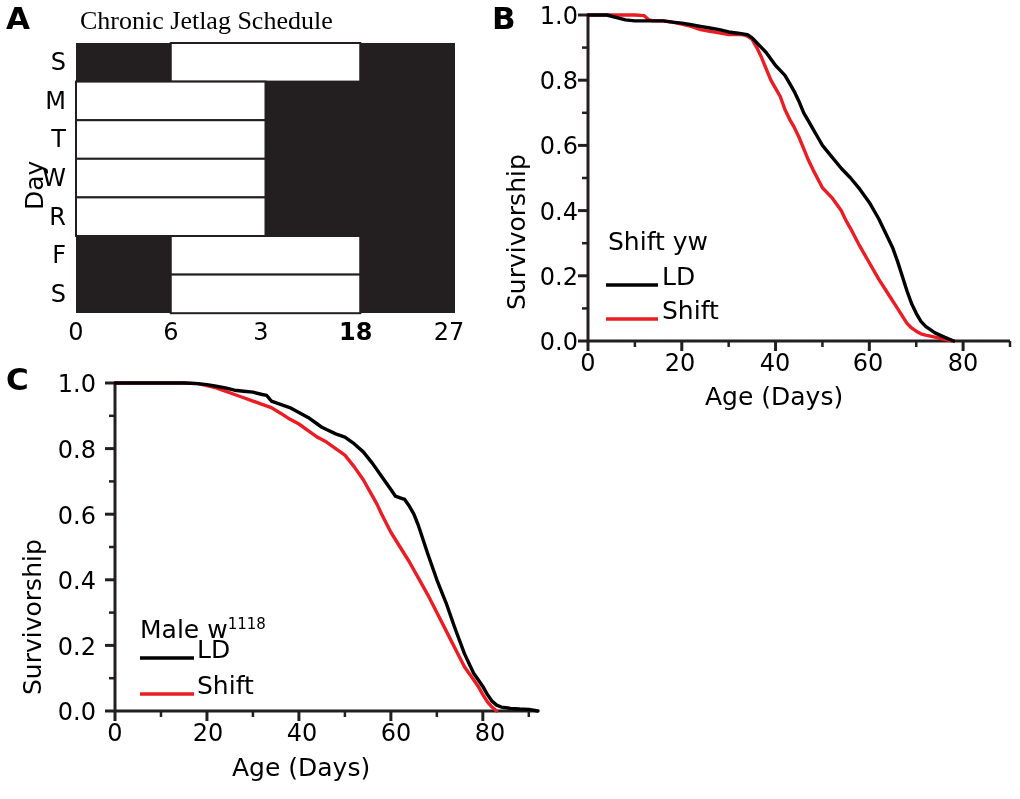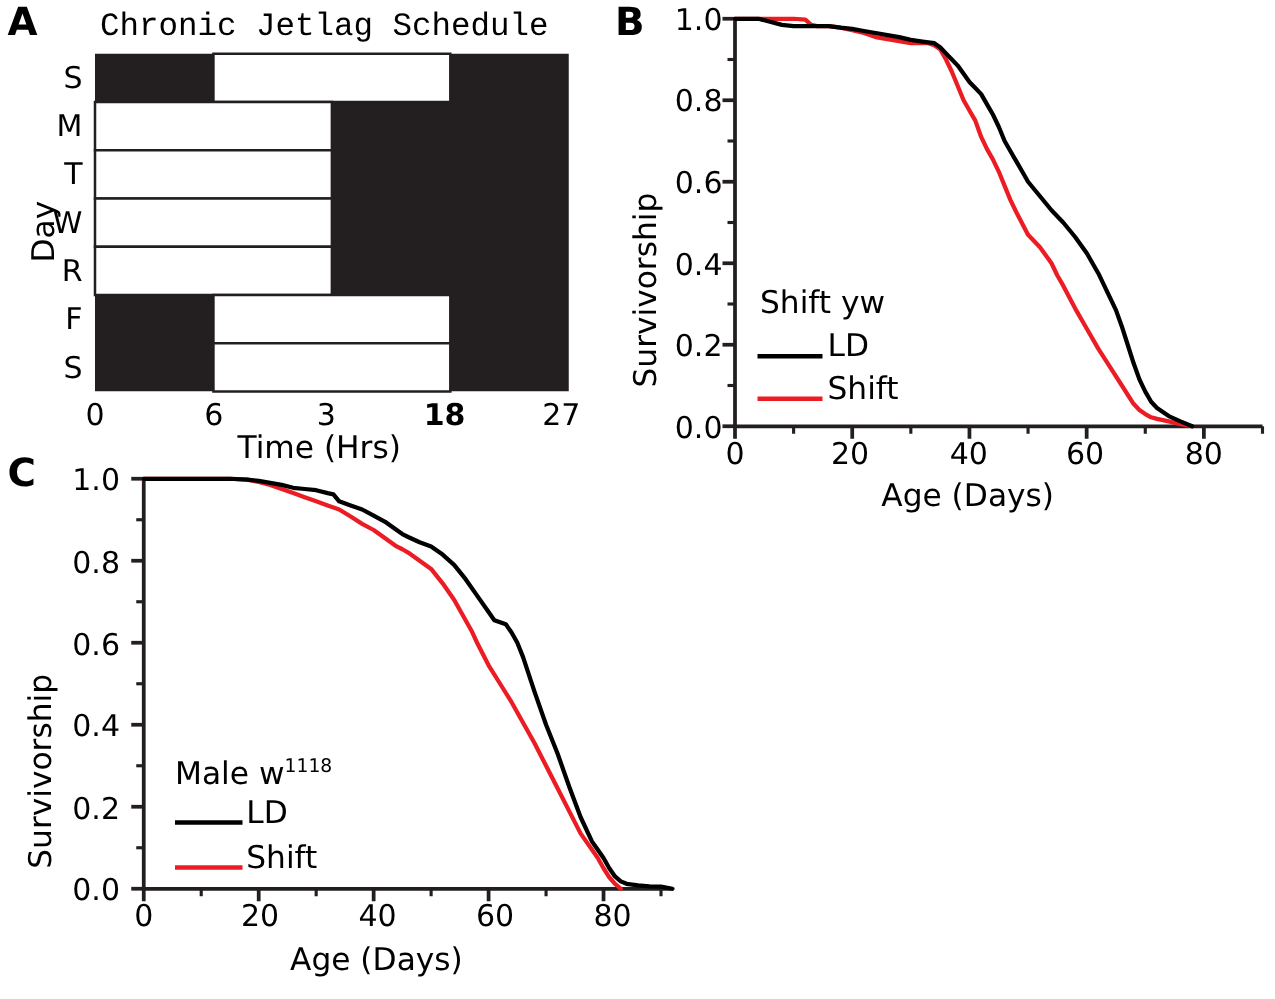--- a/index.html
+++ b/index.html
@@ -17,21 +17,21 @@
     font-weight:bold;
     font-size:31px;
     line-height:1;
     font-family:"DejaVu Sans", sans-serif;
     letter-spacing:-0.5px;
   }
   .plot-title{
     position:absolute;
     font-size:26px;
     white-space:nowrap;
-    font-family:Liberation Mono, monospace;
+    font-family:Liberation Serif, serif;
   }
   .axis-label{
     position:absolute;
     font-size:25px;
     white-space:nowrap;
     font-family:"DejaVu Sans", sans-serif;
   }
   .axis-label.vertical{
     transform-origin:0 0;
     transform:rotate(-90deg);
@@ -101,21 +101,20 @@
       <rect x="100.75" y="236.6" width="189.5" height="38.6" fill="#ffffff" stroke="#231f20" stroke-width="2"></rect>
     </g>
   </svg>
 
   <div class="tick-label" style="left:62px;top:318px;width:28px;">0</div>
   <div class="tick-label" style="left:157px;top:318px;width:28px;">6</div>
   <div class="tick-label" style="left:245px;top:318px;width:32px;">3</div>
   <div class="tick-label" style="left:339px;top:318px;width:32px;font-weight:bold;">18</div>
   <div class="tick-label" style="left:433px;top:318px;width:32px;">27</div>
 
-  <div class="axis-label" style="left:190px;top:343px;">Time (Hrs)</div>
 </div>
 
 <div class="panel" style="left:490px;top:0;width:530px;height:420px;">
 
   <div class="panel-letter" style="left:2px;top:3px;">B</div>
 
   <div class="axis-label vertical" style="left:12px;top:310px;">Survivorship</div>
 
   <div class="tick-label y" style="left:28px;top:2px;width:60px;">1.0</div>
   <div class="tick-label y" style="left:28px;top:67px;width:60px;">0.8</div>
@@ -213,21 +212,21 @@
         <line x1="528.804347826087" y1="351" x2="528.804347826087" y2="357" stroke="#231f20" stroke-width="2.5"></line>
       </g>
       <path d="M 115.00 23.00 L 137.99 23.00 L 160.98 23.00 L 183.97 23.00 L 197.76 23.66 L 206.96 25.62 L 216.15 27.92 L 225.35 31.20 L 234.54 34.48 L 243.74 37.76 L 252.93 41.04 L 262.13 44.32 L 271.33 47.60 L 280.52 53.18 L 289.72 59.08 L 298.91 64.00 L 308.11 70.56 L 317.30 77.12 L 321.90 79.42 L 326.50 82.04 L 335.70 88.60 L 344.89 95.16 L 354.09 106.64 L 363.28 119.76 L 372.48 136.16 L 377.08 144.36 L 381.67 154.20 L 390.87 172.24 L 400.07 187.00 L 409.26 201.76 L 418.46 218.16 L 427.65 234.56 L 436.85 252.60 L 446.04 270.64 L 455.24 288.68 L 464.43 306.72 L 469.03 313.28 L 473.63 319.84 L 478.23 326.40 L 482.83 334.60 L 487.42 341.82 L 492.02 347.06 L 496.62 351.00" fill="none" stroke="#ec1c24" stroke-width="3.4" stroke-linejoin="round" stroke-linecap="round"></path>
       <path d="M 115.00 23.00 L 137.99 23.00 L 160.98 23.00 L 183.97 23.00 L 197.76 23.66 L 206.96 24.64 L 216.15 26.28 L 225.35 27.92 L 234.54 30.22 L 243.74 31.20 L 252.93 32.18 L 262.13 34.48 L 266.73 35.46 L 271.33 41.04 L 280.52 44.32 L 289.72 47.60 L 298.91 52.52 L 308.11 57.44 L 317.30 64.00 L 321.90 67.28 L 326.50 69.58 L 335.70 73.84 L 344.89 77.12 L 354.09 83.68 L 363.28 91.88 L 372.48 103.36 L 381.67 116.48 L 390.87 129.60 L 395.47 136.16 L 400.07 137.80 L 404.66 139.44 L 409.26 146.00 L 413.86 154.20 L 418.46 165.68 L 427.65 193.56 L 436.85 219.80 L 446.04 242.76 L 455.24 269.00 L 464.43 293.60 L 473.63 313.28 L 478.23 319.84 L 482.83 326.40 L 487.42 334.60 L 492.02 341.16 L 496.62 345.10 L 501.22 347.06 L 510.41 348.38 L 519.61 349.03 L 528.80 349.36 L 538.00 351.00" fill="none" stroke="#000000" stroke-width="3.4" stroke-linejoin="round" stroke-linecap="round"></path>
       <g>
         <line x1="140" y1="298" x2="194" y2="298" stroke="#000000" stroke-width="3.6"></line>
         <line x1="140" y1="334" x2="194" y2="334" stroke="#ec1c24" stroke-width="3.6"></line>
       </g>
     </svg>
 
-  <div class="legend-text" style="left:140px;top:244px;">
+  <div class="legend-text" style="left:140px;top:255px;">
     <span>Male w</span><sup>1118</sup>
   </div>
   <div class="legend-text" style="left:197px;top:275px;">LD</div>
   <div class="legend-text" style="left:197px;top:311px;">Shift</div>
 
   <div class="tick-label" style="left:101px;top:359px;width:28px;">0</div>
   <div class="tick-label" style="left:192px;top:359px;width:32px;">20</div>
   <div class="tick-label" style="left:286px;top:359px;width:32px;">40</div>
   <div class="tick-label" style="left:380px;top:359px;width:32px;">60</div>
   <div class="tick-label" style="left:474px;top:359px;width:32px;">80</div>

